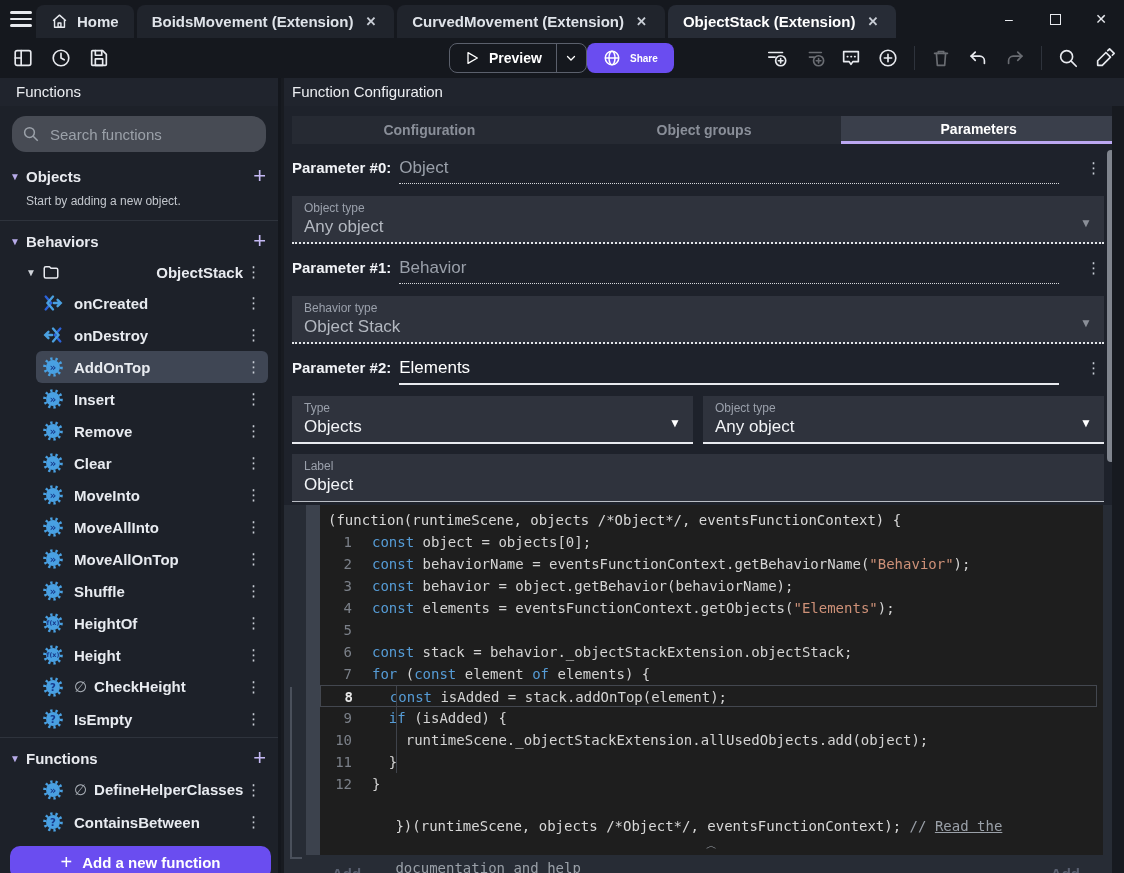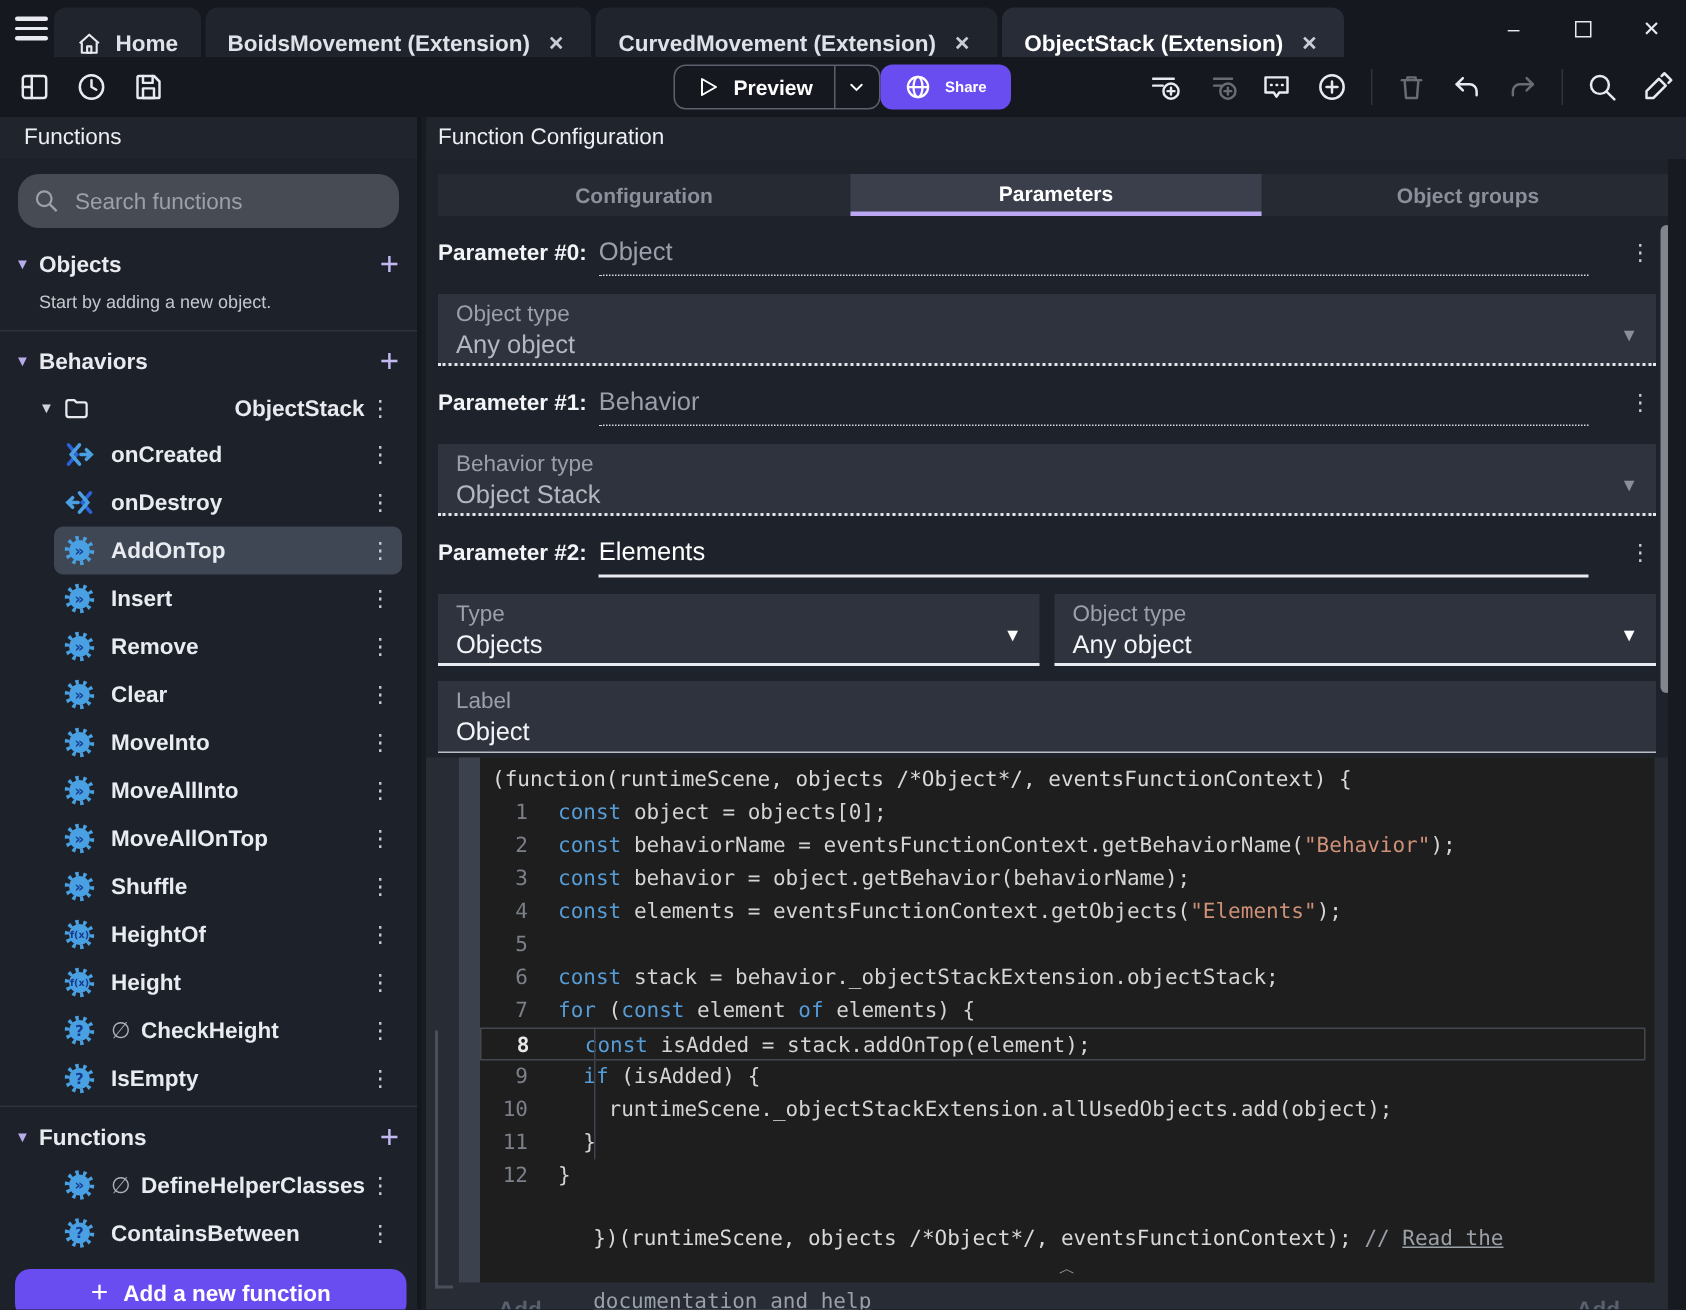--- a/index.html
+++ b/index.html
@@ -9,21 +9,21 @@
     background:#181b21; color:#e8eaef;
     font-family:"Liberation Sans", sans-serif; font-size:15px;
   }
   svg { display:block; }
 
   
   .titlebar { position:absolute; top:0; left:0; right:0; height:38px; background:#15181e; }
   .hamburger { position:absolute; left:10px; top:11px; width:22px; height:16px; cursor:pointer; }
   .hamburger span { display:block; height:2.5px; background:#e8eaef; border-radius:2px; margin-bottom:4px; }
   .tabs-strip { position:absolute; left:36px; top:5px; display:flex; gap:3px; align-items:flex-end; }
-  .wtab { height:33px; display:flex; align-items:flex-end; gap:9px; padding:0 15px;
+  .wtab { height:33px; display:flex; align-items:center; gap:9px; padding:0 15px;
           background:#20242c; border-radius:8px 8px 0 0; font-weight:bold; color:#dfe3e9; cursor:pointer; white-space:nowrap; }
   .wtab.active { background:#272c36; color:#ffffff; }
   .wtab .close { font-size:13px; color:#c9ced6; padding:2px 3px; }
   .win-controls { position:absolute; right:0; top:0; height:38px; display:flex; }
   .win-btn { width:46px; height:38px; display:flex; align-items:center; justify-content:center; color:#e8eaef; font-size:14px; cursor:pointer; }
   .win-btn .maxbox { width:11px; height:11px; border:1.5px solid #e8eaef; display:inline-block; }
 
   
   .toolbar { position:absolute; top:38px; left:0; right:0; height:40px; background:#15181e; }
   .tb-left { position:absolute; left:12px; top:0; height:40px; display:flex; gap:16px; align-items:center; }
@@ -74,21 +74,21 @@
   .params { position:absolute; top:66px; left:8px; right:20px; }
   .param-row { display:flex; align-items:baseline; margin-top:14px; height:28px; }
   .param-label { font-weight:bold; color:#f2f4f8; margin-right:8px; white-space:nowrap; }
   .param-name { flex:1; font-size:17px; margin-right:24px; padding-bottom:5px; }
   .param-name.dis { color:#9aa0aa; border-bottom:1px dotted #d7dade; }
   .param-name.en  { color:#fff;    border-bottom:2px solid #e8eaef; }
   .fields-row { display:flex; gap:10px; margin-top:10px; }
   .select-field { position:relative; background:#2f333d; height:48px; padding:5px 12px; flex:1; cursor:pointer; }
   .select-field.dis { border-bottom:2px dotted #e3e6ea; cursor:default; }
   .select-field.en  { border-bottom:2px solid #e8eaef; }
-  .sf-label { font-size:15px; color:#9aa0ab; }
+  .sf-label { font-size:12px; color:#9aa0ab; }
   .sf-value { font-size:17px; margin-top:2px; color:#f2f4f7; }
   .select-field.dis .sf-value { color:#b3b8c0; }
   .sf-arrow { position:absolute; right:12px; top:20px; font-size:12px; color:#fff; }
   .select-field.dis .sf-arrow { color:#8a8f98; }
   .text-field { background:#2f333d; height:48px; padding:5px 12px; margin-top:10px; border-bottom:1px solid #b9bdc4; cursor:text; }
   .params-scrollbar { position:absolute; right:9px; top:72px; width:8px; height:312px; background:#80858e; border-radius:4px; }
 
   
   .events { position:absolute; left:0; right:0; top:427px; bottom:0; background:#272c35;padding-left:16px; }
   .sub-bracket { position:absolute; left:6px; top:182px; bottom:14px; width:12px;
@@ -496,22 +496,22 @@
   <div class="add-fn-btn">
     <span class="plus">+</span>
     <span>Add a new function</span>
   </div>
 </div>
 
 <div class="main">
   <div class="main-header">Function Configuration</div>
   <div class="cfg-tabs" id="cfg-tabs">
       <div class="cfg-tab">Configuration</div>
+      <div class="cfg-tab">Object groups</div>
       <div class="cfg-tab active">Parameters</div>
-      <div class="cfg-tab">Object groups</div>
     </div>
   <div class="params" id="params">
       <div class="param-row">
         <span class="param-label">Parameter #0:</span>
         <span class="param-name dis">Object</span>
         <span class="kebab">⋮</span>
       </div>
       <div class="fields-row">
         <div class="select-field dis">
           <div class="sf-label">Object type</div>

